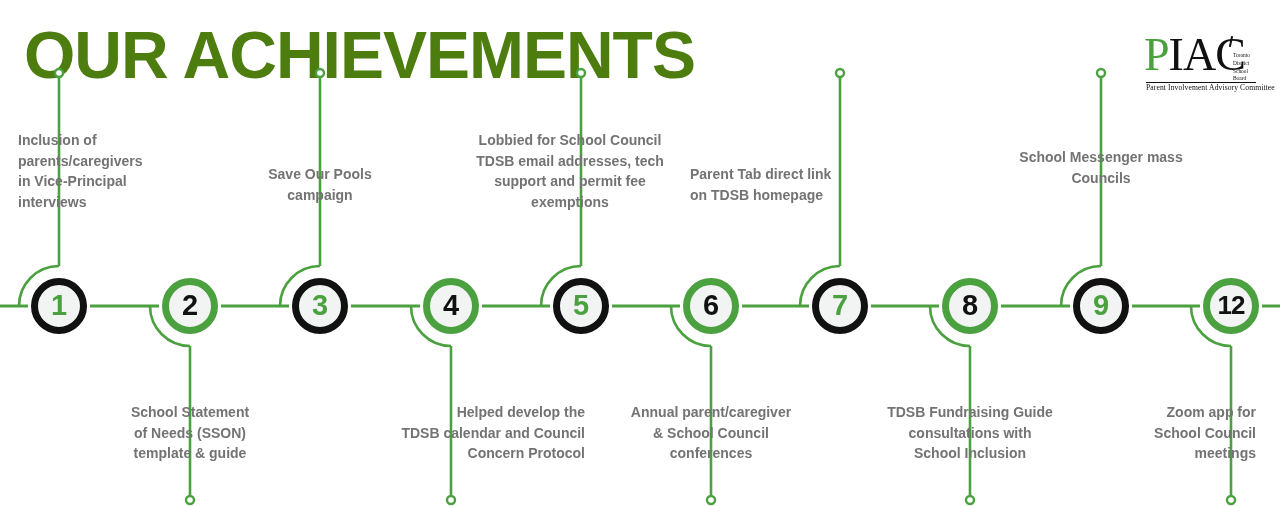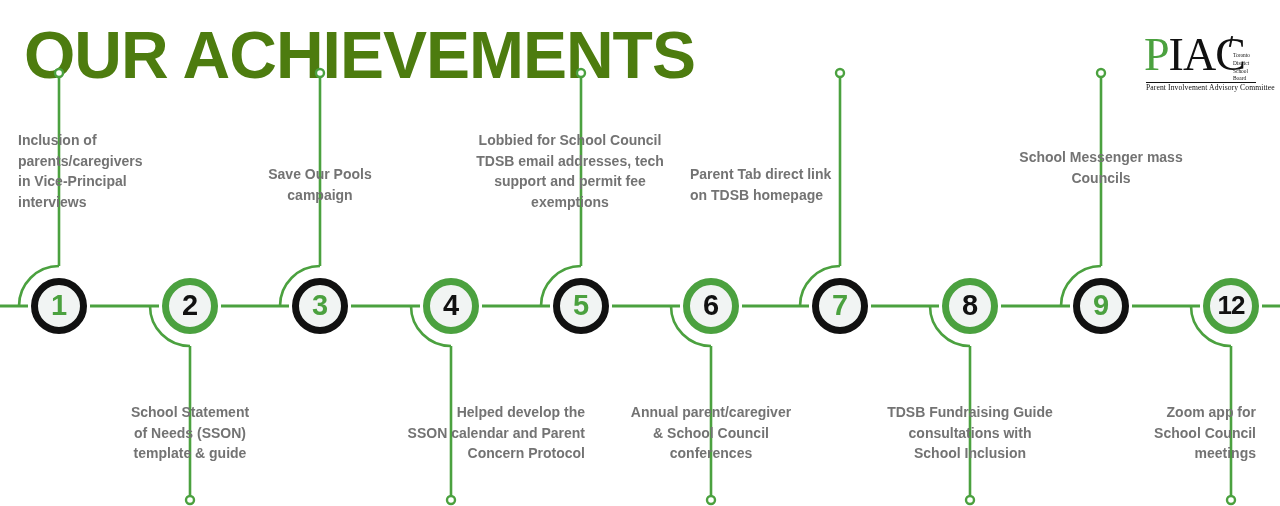--- a/index.html
+++ b/index.html
@@ -208,21 +208,21 @@
         <div>School Statement</div>
         <div>of Needs (SSON)</div>
         <div>template &amp; guide</div>
       </div>
       <div class="label above" style="text-align: center; top: 164px; width: 300px; left: 170px;">
         <div>Save Our Pools</div>
         <div>campaign</div>
       </div>
       <div class="label below" style="text-align: right; top: 402px; width: 300px; left: 285px;">
         <div>Helped develop the</div>
-        <div>SSON calendar and Parent</div>
+        <div>TDSB calendar and Council</div>
         <div>Concern Protocol</div>
       </div>
       <div class="label above" style="text-align: center; top: 130px; width: 300px; left: 420px;">
         <div>Lobbied for School Council</div>
         <div>TDSB email addresses, tech</div>
         <div>support and permit fee</div>
         <div>exemptions</div>
       </div>
       <div class="label below" style="text-align: center; top: 402px; width: 300px; left: 561px;">
         <div>Annual parent/caregiver</div>

